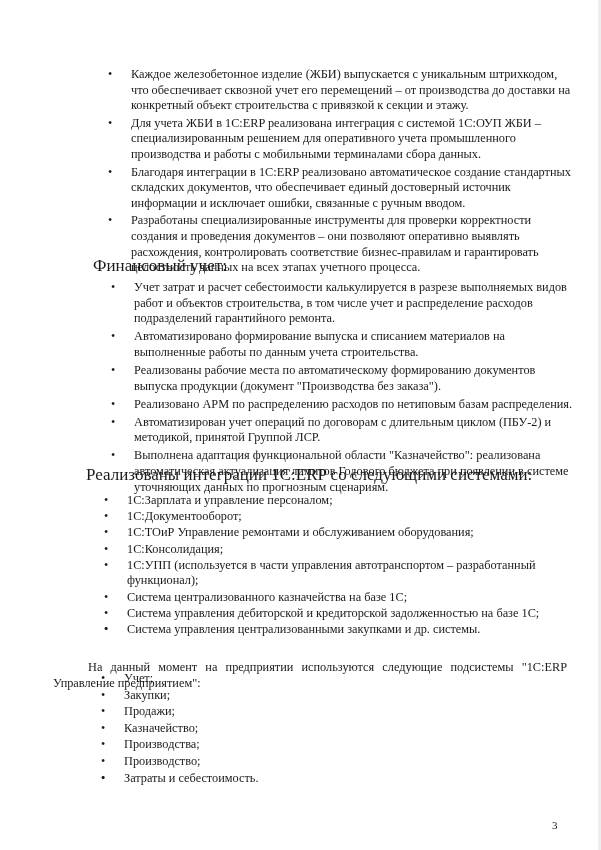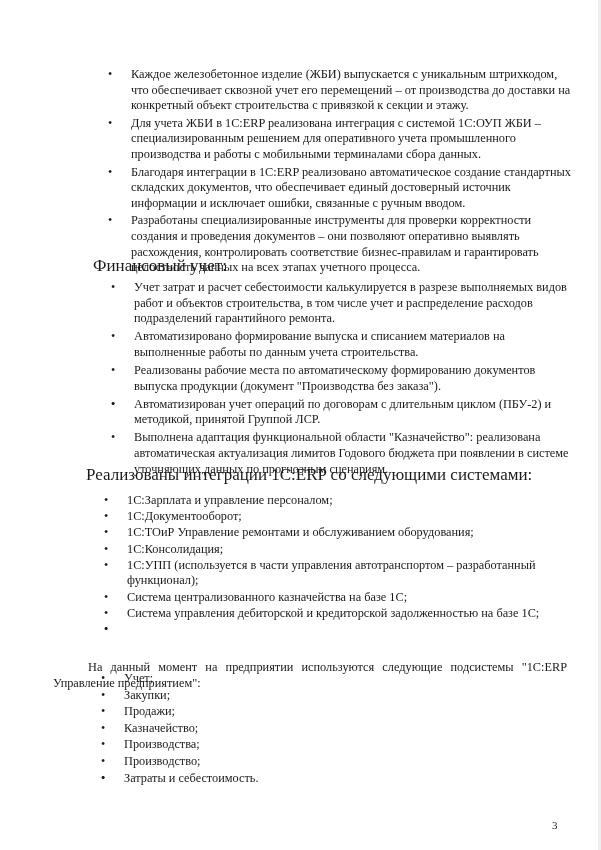--- a/index.html
+++ b/index.html
@@ -37,37 +37,37 @@
     <li><span class="bullet">•</span><span>Благодаря интеграции в 1С:ERP реализовано автоматическое создание стандартных складских документов, что обеспечивает единый достоверный источник информации и исключает ошибки, связанные с ручным вводом.</span></li>
     <li><span class="bullet">•</span><span>Разработаны специализированные инструменты для проверки корректности создания и проведения документов – они позволяют оперативно выявлять расхождения, контролировать соответствие бизнес-правилам и гарантировать целостность данных на всех этапах учетного процесса.</span></li>
   </ul>
 
   <div class="heading fin-h">Финансовый учет:</div>
 
   <ul class="list sec2">
     <li><span class="bullet">•</span><span>Учет затрат и расчет себестоимости калькулируется в разрезе выполняемых видов работ и объектов строительства, в том числе учет и распределение расходов подразделений гарантийного ремонта.</span></li>
     <li><span class="bullet">•</span><span>Автоматизировано формирование выпуска и списанием материалов на выполненные работы по данным учета строительства.</span></li>
     <li><span class="bullet">•</span><span>Реализованы рабочие места по автоматическому формированию документов выпуска продукции (документ "Производства без заказа").</span></li>
-    <li><span class="bullet">•</span></li>
+    <li><span class="bullet">•</span><span>Реализовано АРМ по распределению расходов по нетиповым базам распределения.</span></li>
     <li><span class="bullet">•</span><span>Автоматизирован учет операций по договорам с длительным циклом (ПБУ-2) и методикой, принятой Группой ЛСР.</span></li>
     <li><span class="bullet">•</span><span>Выполнена адаптация функциональной области "Казначейство": реализована автоматическая актуализация лимитов Годового бюджета при появлении в системе уточняющих данных по прогнозным сценариям.</span></li>
   </ul>
 
   <div class="heading int-h">Реализованы интеграции 1С:ERP со следующими системами:</div>
 
   <ul class="list sec3">
     <li><span class="bullet">•</span><span>1С:Зарплата и управление персоналом;</span></li>
     <li><span class="bullet">•</span><span>1С:Документооборот;</span></li>
     <li><span class="bullet">•</span><span>1С:ТОиР Управление ремонтами и обслуживанием оборудования;</span></li>
     <li><span class="bullet">•</span><span>1С:Консолидация;</span></li>
     <li><span class="bullet">•</span><span>1С:УПП (используется в части управления автотранспортом – разработанный функционал);</span></li>
     <li><span class="bullet">•</span><span>Система централизованного казначейства на базе 1С;</span></li>
     <li><span class="bullet">•</span><span>Система управления дебиторской и кредиторской задолженностью на базе 1С;</span></li>
     <li><span class="bullet">•</span></li>
-    <li><span class="bullet">•</span></li>
+    <li><span class="bullet">•</span><span>Система управления централизованными закупками и др. системы.</span></li>
   </ul>
 
   <div class="para">На данный момент на предприятии используются следующие подсистемы "1С:ERP Управление предприятием":</div>
 
   <ul class="list sec4">
     <li><span class="bullet">•</span><span>Учет;</span></li>
     <li><span class="bullet">•</span><span>Закупки;</span></li>
     <li><span class="bullet">•</span><span>Продажи;</span></li>
     <li><span class="bullet">•</span><span>Казначейство;</span></li>
     <li><span class="bullet">•</span><span>Производства;</span></li>

